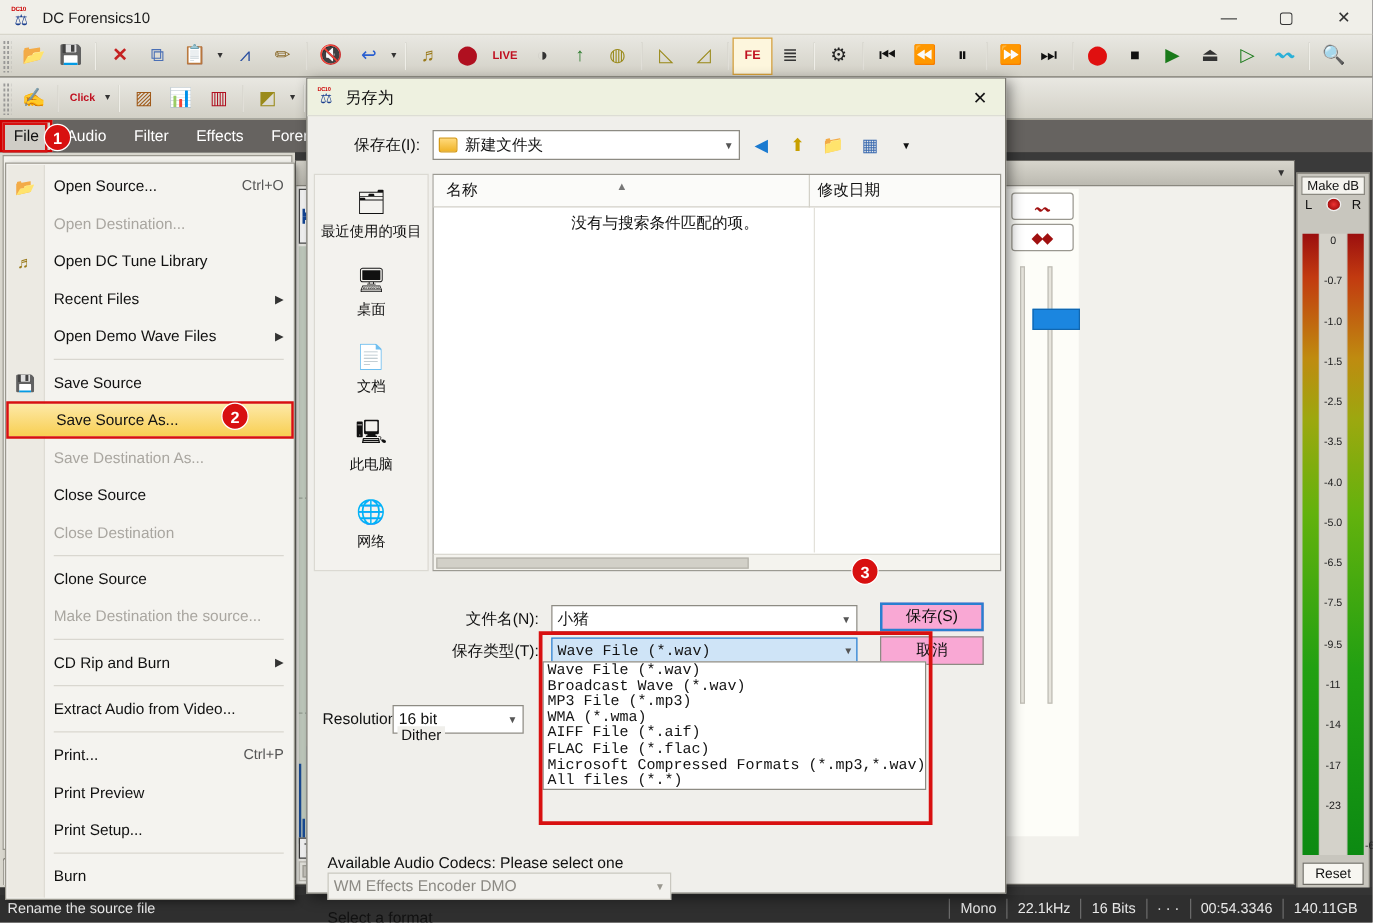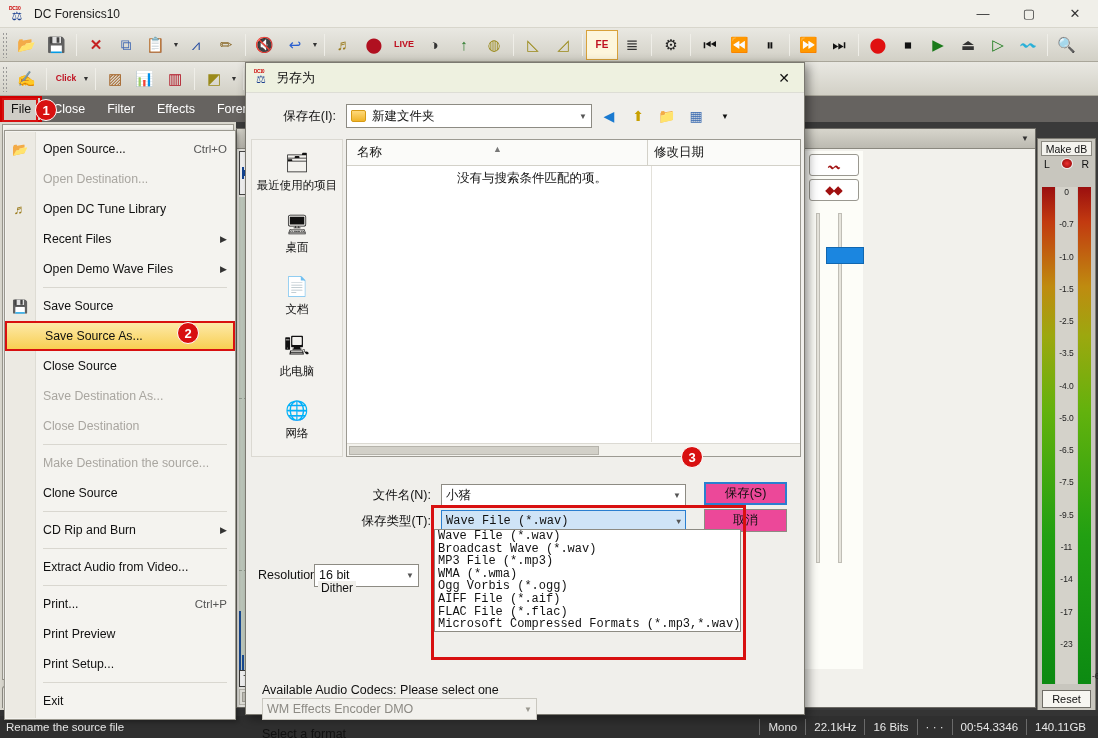--- a/index.html
+++ b/index.html
@@ -215,21 +215,21 @@
   #dlg-list-hscroll { position:absolute; left:0; right:0; bottom:0; height:13px; background:#f4f3ee; border-top:1px solid #dcdad3;}
   #dlg-list-hthumb { position:absolute; left:2px; top:2px; width:250px; height:9px; background:#d2d0c8; border:1px solid #b5b3ab;}
 
   #row-filename { position:absolute; left:0; top:418px; width:560px; height:28px; display:flex; align-items:center; }
   #row-filetype { position:absolute; left:0; top:444px; width:560px; height:28px; display:flex; align-items:center; }
   .dlg-lbl { width:195px; text-align:right; padding-right:10px; font-size:12.5px; }
   #cmb-filename { width:245px; height:22px; background:#fff; border:1px solid #8d8b83; display:flex; align-items:center;
     padding:0 4px; font-size:12.5px; }
   #cmb-filetype { width:245px; height:22px; background:#cfe4f7; border:1px solid #2a7fd0; display:flex; align-items:center;
     padding:0 4px; font-family:"Liberation Mono", monospace; font-size:12px; position:relative; }
-  .dlg-btn { position:absolute; width:83px; height:23px; background:#ec4899; border:1px solid #8d8b83;
+  .dlg-btn { position:absolute; width:83px; height:23px; background:#f9a8d4; border:1px solid #8d8b83;
      font-size:12.5px; display:flex; align-items:center; justify-content:center; }
   #dlg-btn-save { left:458px; top:419px; border:2px solid #2a7fd0; }
   #dlg-btn-cancel { left:458px; top:446px; }
 
   #dropdown-list {
     position:absolute; left:188px; top:466px; width:307px; background:#fff;
     border:1px solid #8d8b83; font-family:"Liberation Mono", monospace; font-size:12px;
     z-index:70;
   }
   .dopt { height:12.6px; padding:0 3px; line-height:12.6px; white-space:nowrap; }
@@ -373,21 +373,21 @@
   <div class="tbtn" style="color:#222">𝄢</div>
   <div class="tsep"></div>
   <div class="grip"></div>
   <div class="tbtn" style="color:#5a3a8a">⚖</div>
   <div class="tbtn" style="color:#c01020;font-size:8px;font-weight:bold">AFDF</div>
   <div class="tbtn" style="color:#c01040">👄</div>
 </div>
 
 <div id="menubar">
   <div class="menuitem active">File</div>
-  <div class="menuitem">Close</div>
+  <div class="menuitem">Audio</div>
   <div class="menuitem">Filter</div>
   <div class="menuitem">Effects</div>
   <div class="menuitem">Forensics</div>
   <div class="menuitem">Ma</div>
 </div>
 <div id="hl-file"></div>
 
 <div id="editor-bg"></div>
 
 <div id="left-panel">
@@ -1222,35 +1222,35 @@
       <span class="arrow">▶</span>
     </div>
     <div class="msep"></div>
     <div class="mrow">
       <span class="ico" style="color: rgb(42, 79, 160);">💾</span>
       <span>Save Source</span>
     </div>
     <div class="mrow hl">
       <span>Save Source As...</span>
     </div>
+    <div class="mrow dis">
+      <span>Save Destination As...</span>
+    </div>
     <div class="mrow">
       <span>Close Source</span>
     </div>
     <div class="mrow dis">
-      <span>Save Destination As...</span>
-    </div>
-    <div class="mrow dis">
       <span>Close Destination</span>
     </div>
     <div class="msep"></div>
+    <div class="mrow">
+      <span>Clone Source</span>
+    </div>
     <div class="mrow dis">
       <span>Make Destination the source...</span>
-    </div>
-    <div class="mrow">
-      <span>Clone Source</span>
     </div>
     <div class="msep"></div>
     <div class="mrow">
       <span>CD Rip and Burn</span>
       <span class="arrow">▶</span>
     </div>
     <div class="msep"></div>
     <div class="mrow">
       <span>Extract Audio from Video...</span>
     </div>
@@ -1260,21 +1260,21 @@
       <span class="accel">Ctrl+P</span>
     </div>
     <div class="mrow">
       <span>Print Preview</span>
     </div>
     <div class="mrow">
       <span>Print Setup...</span>
     </div>
     <div class="msep"></div>
     <div class="mrow">
-      <span>Exit</span>
+      <span>Burn</span>
     </div>
   </div>
 
 <div id="dialog">
   <div id="dlg-title">
     <div id="dlg-logo">
       <div class="dc">DC10</div>
         <div class="scale">⚖</div>
     </div>
     <div id="dlg-title-text">另存为</div>
@@ -1348,24 +1348,24 @@
   </div>
 
   <div class="dlg-btn" id="dlg-btn-save">保存(S)</div>
   <div class="dlg-btn" id="dlg-btn-cancel">取消</div>
 
   <div id="dropdown-list">
       <div class="dopt">Wave File (*.wav)</div>
       <div class="dopt">Broadcast Wave (*.wav)</div>
       <div class="dopt">MP3 File (*.mp3)</div>
       <div class="dopt">WMA (*.wma)</div>
-      <div class="dopt">Ogg Vorbis (*.ogg)</div>
       <div class="dopt">AIFF File (*.aif)</div>
       <div class="dopt">FLAC File (*.flac)</div>
       <div class="dopt">Microsoft Compressed Formats (*.mp3,*.wav)</div>
+      <div class="dopt">All files (*.*)</div>
     </div>
   <div id="hl-filetype"></div>
 
   <div id="row-resolution">
     <div id="lbl-resolution">Resolution</div>
     <div id="cmb-resolution">
       <span>16 bit</span>
       <span class="cmb-arrow">▼</span>
     </div>
   </div>

